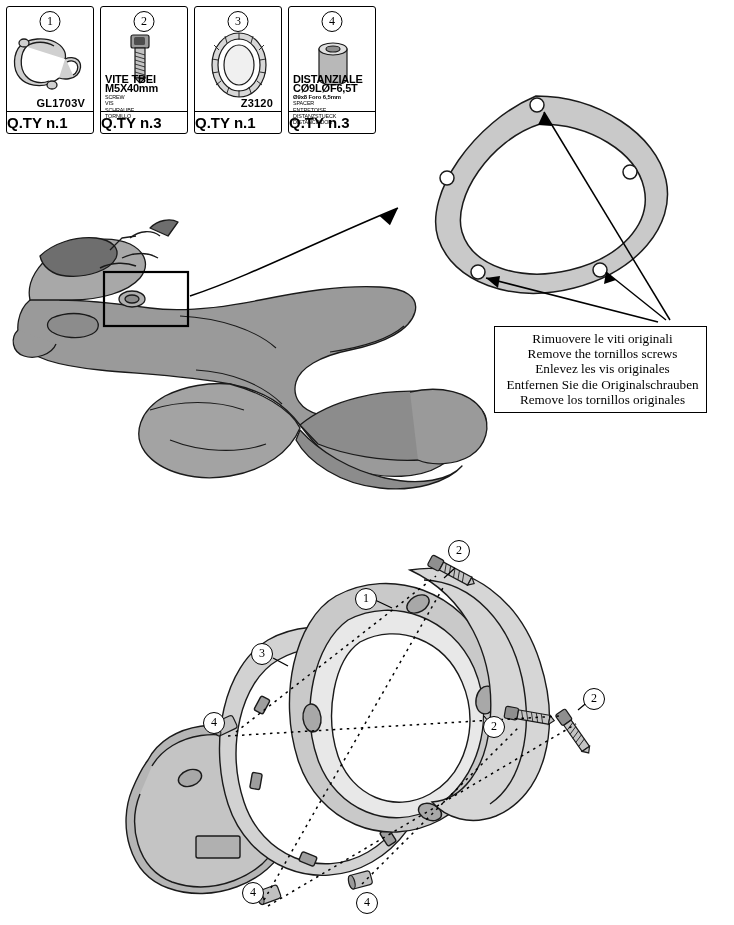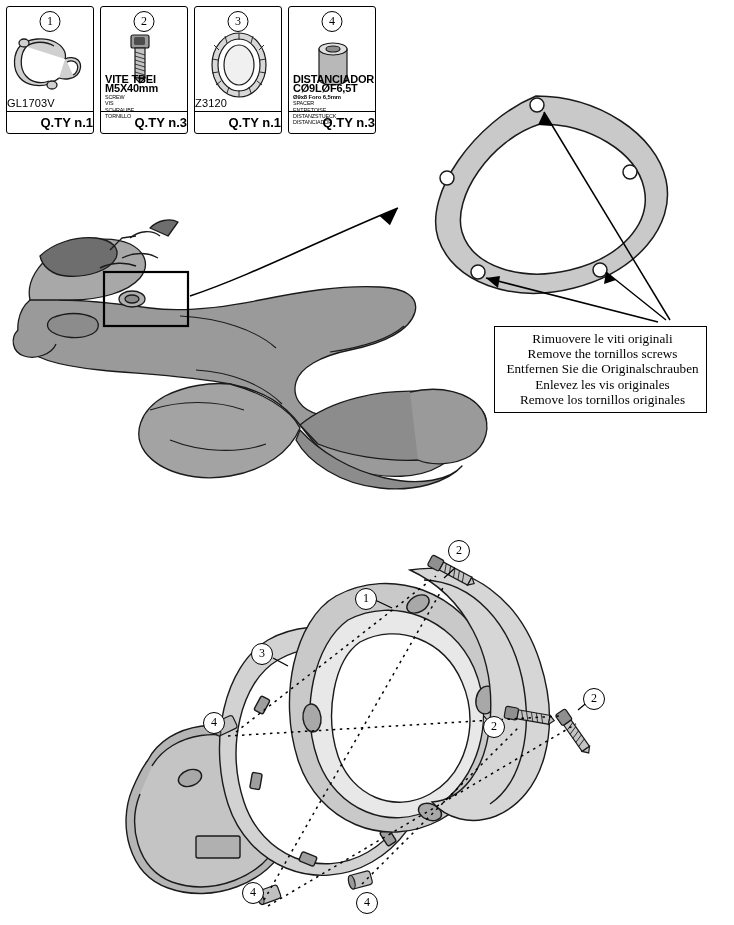--- a/index.html
+++ b/index.html
@@ -56,34 +56,34 @@
     top: 22px;
     left: 0;
     right: 0;
     height: 62px;
   }
   .part-code {
     position: absolute;
     left: 0;
     right: 8px;
     bottom: 24px;
-    text-align: left;
+    text-align: right;
     font-size: 11px;
-    font-weight: normal;
+    font-weight: bold;
     letter-spacing: 0.2px;
   }
   .part-qty {
     position: absolute;
     left: 0;
     right: 0;
     bottom: 0;
     height: 21px;
     border-top: 1.6px solid #000;
-    text-align: right;
-    font-size: 13px;
+    text-align: left;
+    font-size: 15px;
     font-weight: bold;
     line-height: 21px;
   }
   .part-desc {
     position: absolute;
     left: 4px;
     right: 3px;
     top: 68px;
     text-align: left;
   }
@@ -241,21 +241,21 @@
       <div class="part-art">
         <svg width="88" height="62" viewBox="0 0 88 62">
           <g stroke="#1a1a1a" stroke-width="1.2">
             <path d="M30 20 L30 50 A14 6 0 0 0 58 50 L58 20 Z" fill="#b8b8b8"></path>
             <ellipse cx="44" cy="20" rx="14" ry="6" fill="#e0e0e0"></ellipse>
             <ellipse cx="44" cy="20" rx="7" ry="3" fill="#8f8f8f"></ellipse>
           </g>
         </svg>
       </div>
       <div class="part-desc">
-        <div class="desc-title">DISTANCIADOR CØ9LØF6,5T</div>
+        <div class="desc-title">DISTANZIALE CØ9LØF6,5T</div>
         <div class="desc-sub">
           <div style="font-weight:bold;font-size:5.9px">Ø9x8 Foro 6,5mm</div>
           <div>SPACER</div>
           <div>ENTRETOISE</div>
           <div>DISTANZSTUECK</div>
           <div>DISTANCIADOR</div>
         </div>
       </div>
       <div class="part-qty">Q.TY n.3</div>
     </div>
@@ -350,22 +350,22 @@
 
       <path d="M544 112 L552 126 L538 125 Z" fill="#000" stroke="none"></path>
       <path d="M606 272 L616 280 L604 284 Z" fill="#000" stroke="none"></path>
       <path d="M486 278 L500 276 L498 288 Z" fill="#000" stroke="none"></path>
     </g>
   </svg>
 
   <div class="callout">
     <div>Rimuovere le viti originali</div>
     <div>Remove the tornillos screws</div>
+    <div>Enlevez  les vis originales</div>
     <div>Entfernen Sie die Originalschrauben</div>
-    <div>Enlevez  les vis originales</div>
     <div>Remove los tornillos originales</div>
   </div>
 
   <svg class="layer" viewBox="0 0 734 925">
 
     <g stroke="#1a1a1a" stroke-width="1.4">
       <path d="M148 760
                C168 722 228 714 268 742
                C300 764 306 804 288 842
                C268 884 212 904 168 888

